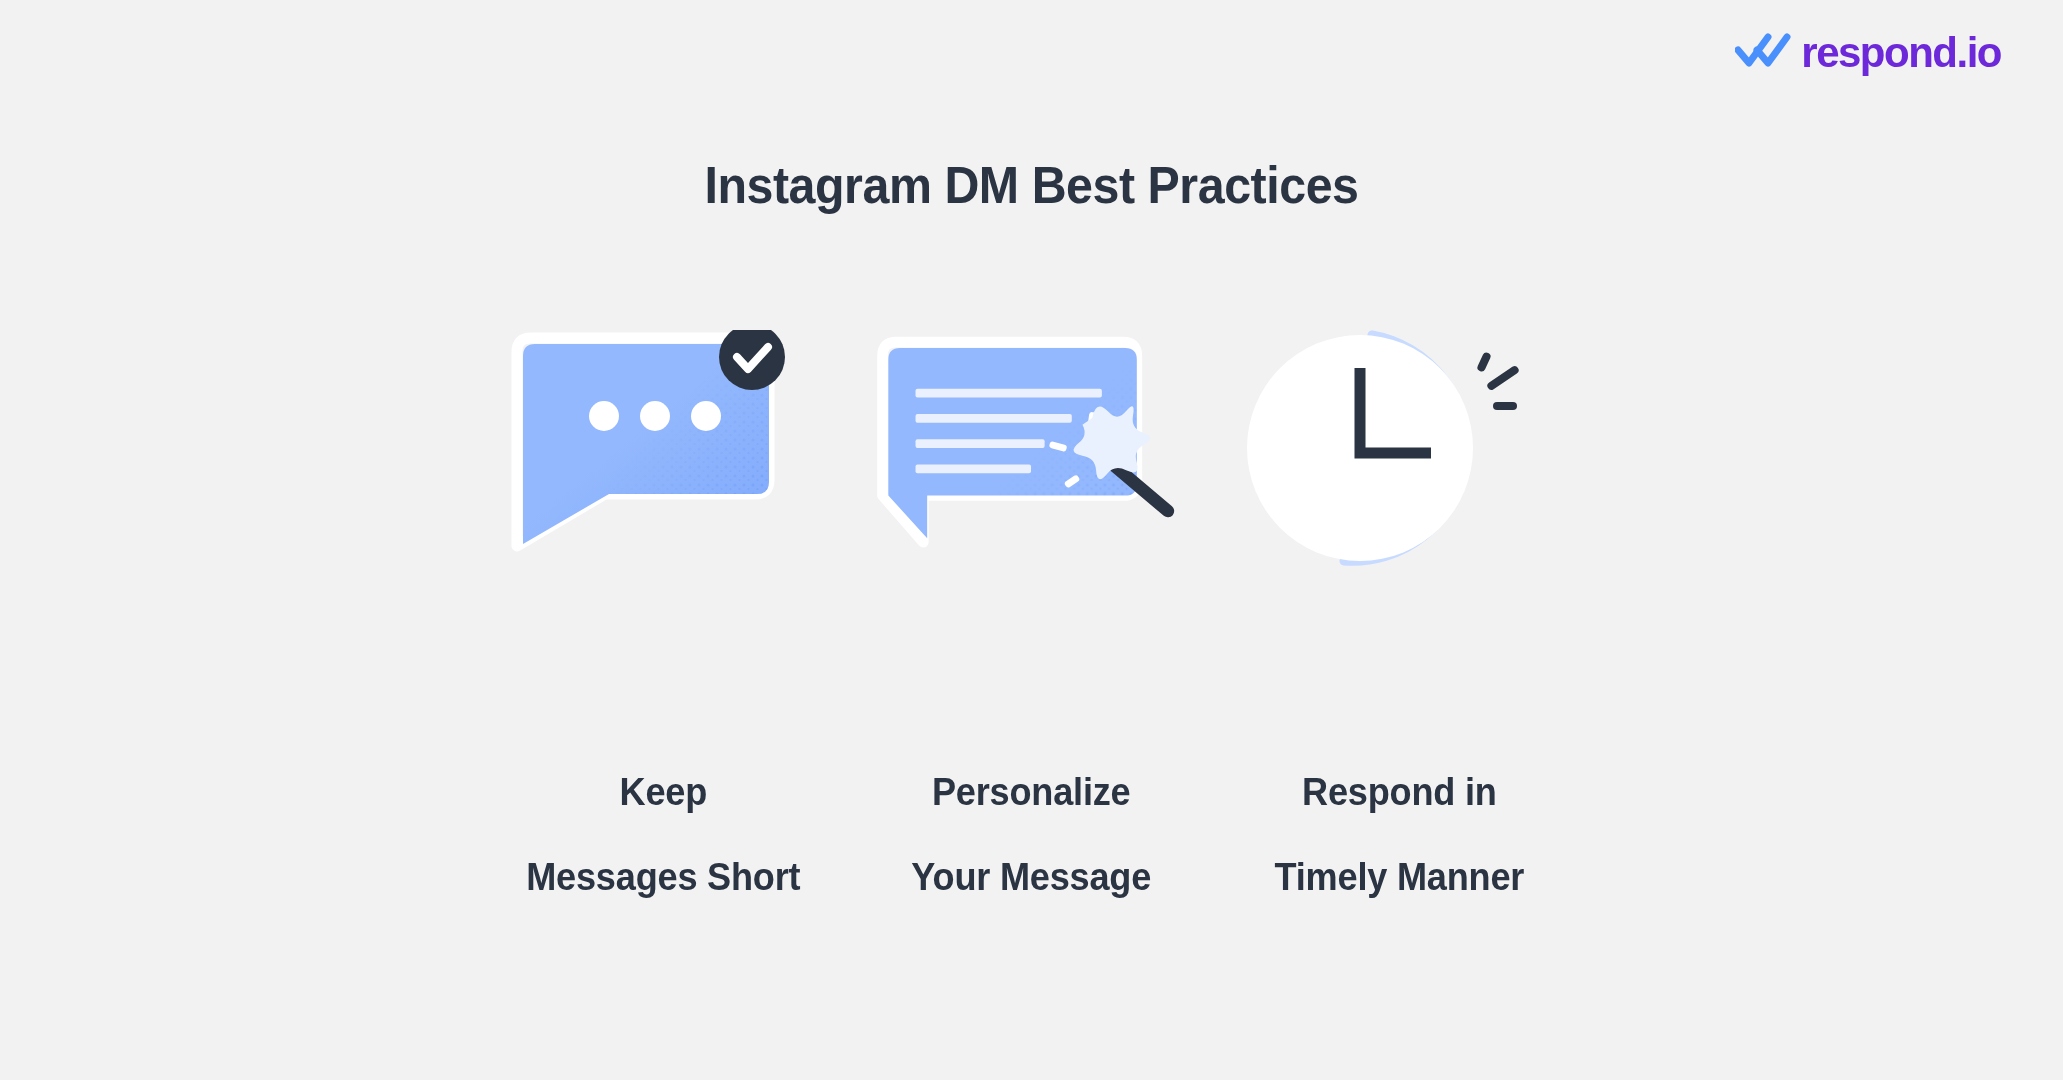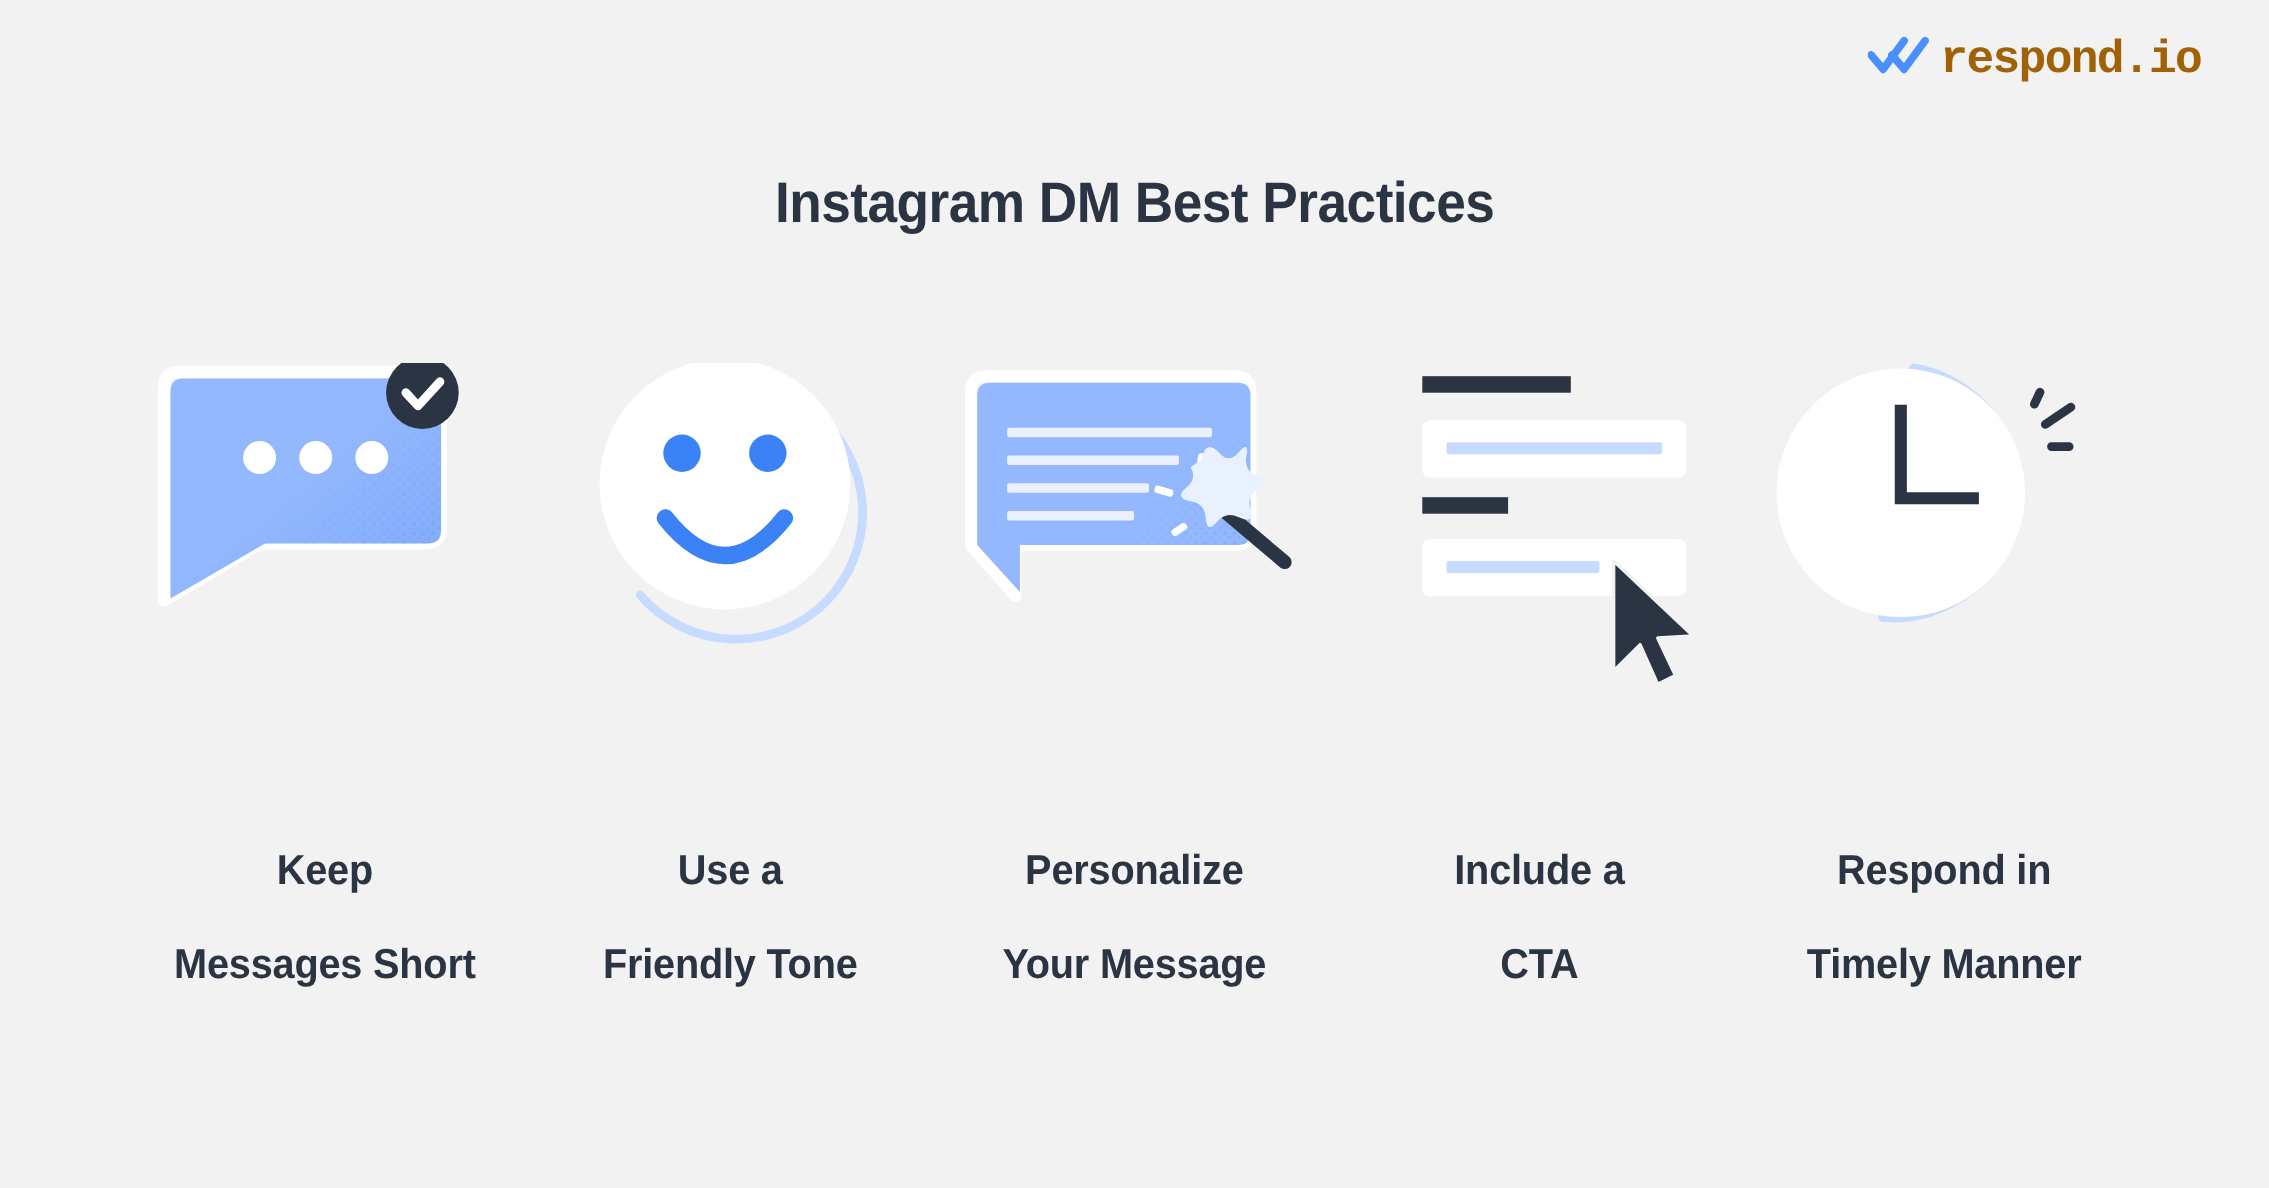--- a/index.html
+++ b/index.html
@@ -26,25 +26,25 @@
   .logo {
     position: absolute;
     top: 32px;
     right: 62px;
     display: flex;
     align-items: center;
     gap: 10px;
   }
   .logo-mark { display: block; }
   .logo-text {
-    font-family: Liberation Mono, monospace;
+    font-family: Liberation Sans, sans-serif;
     font-size: 42px;
     font-weight: bold;
     letter-spacing: -1.5px;
-    color: #a16207;
+    color: #6d28d9;
     line-height: 1;
   }
 
   
   .page-title {
     position: absolute;
     top: 120px;
     left: 0;
     width: 100%;
     text-align: center;
@@ -147,39 +147,20 @@
           <circle cx="253" cy="27" r="33" fill="#2b3442"></circle>
           <path d="M238 27 l11 12 l20 -22" fill="none" stroke="#ffffff" stroke-width="8" stroke-linecap="round" stroke-linejoin="round"></path>
         </svg>
       </div>
       <div class="card-label">
         <span>Keep</span><br>
         <span>Messages Short</span>
       </div>
     </div>
 
-    <div class="card">
-      <div class="icon-box">
-        <svg width="330" height="300" viewBox="0 0 330 300" aria-hidden="true">
-
-          <path d="M243 47 a115 115 0 1 1 -160 164" fill="none" stroke="#c7daff" stroke-width="8" stroke-linecap="round"></path>
-
-          <circle cx="160" cy="110" r="114" fill="#ffffff"></circle>
-
-          <circle cx="121" cy="82" r="17" fill="#3b82f6"></circle>
-          <circle cx="199" cy="82" r="17" fill="#3b82f6"></circle>
-
-          <path d="M106 141 q54 68 108 0" fill="none" stroke="#3b82f6" stroke-width="16" stroke-linecap="round"></path>
-        </svg>
-      </div>
-      <div class="card-label">
-        <span>Use a</span><br>
-        <span>Friendly Tone</span>
-      </div>
-    </div>
 
     <div class="card">
       <div class="icon-box">
         <svg width="340" height="300" viewBox="0 0 340 300" aria-hidden="true">
           <defs>
             <pattern id="dots3" width="9" height="9" patternUnits="userSpaceOnUse">
               <circle cx="2" cy="2" r="1.5" fill="#6a97f7"></circle>
               <circle cx="6.5" cy="6" r="1.1" fill="#6a97f7"></circle>
             </pattern>
             <linearGradient id="fade3" x1="0.2" y1="0.25" x2="1" y2="1">
@@ -214,42 +195,20 @@
                    q-11 6 -7 18 q4 15 -11 8 q-12 -6 -20 4 q-10 12 -11 -4 q-1 -13 -14 -15
                    q-16 -3 -4 -13 q10 -8 4 -19 z" fill="#eaf1fe"></path>
         </svg>
       </div>
       <div class="card-label">
         <span>Personalize</span><br>
         <span>Your Message</span>
       </div>
     </div>
 
-    <div class="card">
-      <div class="icon-box">
-        <svg width="330" height="300" viewBox="0 0 330 300" aria-hidden="true">
-
-          <rect x="58" y="12" width="135" height="15" fill="#2b3442"></rect>
-
-          <rect x="58" y="52" width="240" height="52" rx="7" fill="#ffffff"></rect>
-          <rect x="80" y="72" width="196" height="11" rx="2" fill="#c7daff"></rect>
-
-          <rect x="58" y="122" width="78" height="15" fill="#2b3442"></rect>
-
-          <rect x="58" y="160" width="240" height="52" rx="7" fill="#ffffff"></rect>
-          <rect x="80" y="180" width="139" height="11" rx="2" fill="#c7daff"></rect>
-
-          <path d="M232 180 L232 280 L256 256 L272 292 L288 284 L272 250 L304 248 Z" fill="#2b3442" stroke="#f2f2f2" stroke-width="3" stroke-linejoin="round"></path>
-        </svg>
-      </div>
-      <div class="card-label">
-        <span>Include a</span><br>
-        <span>CTA</span>
-      </div>
-    </div>
 
     <div class="card">
       <div class="icon-box">
         <svg width="330" height="300" viewBox="0 0 330 300" aria-hidden="true">
 
           <path d="M137 5 a114 114 0 0 1 -28 226" fill="none" stroke="#c7daff" stroke-width="9" stroke-linecap="round"></path>
 
           <circle cx="125" cy="118" r="113" fill="#ffffff"></circle>
 
           <path d="M125 38 L125 123 L196 123" fill="none" stroke="#2b3442" stroke-width="11" stroke-linejoin="miter"></path>

